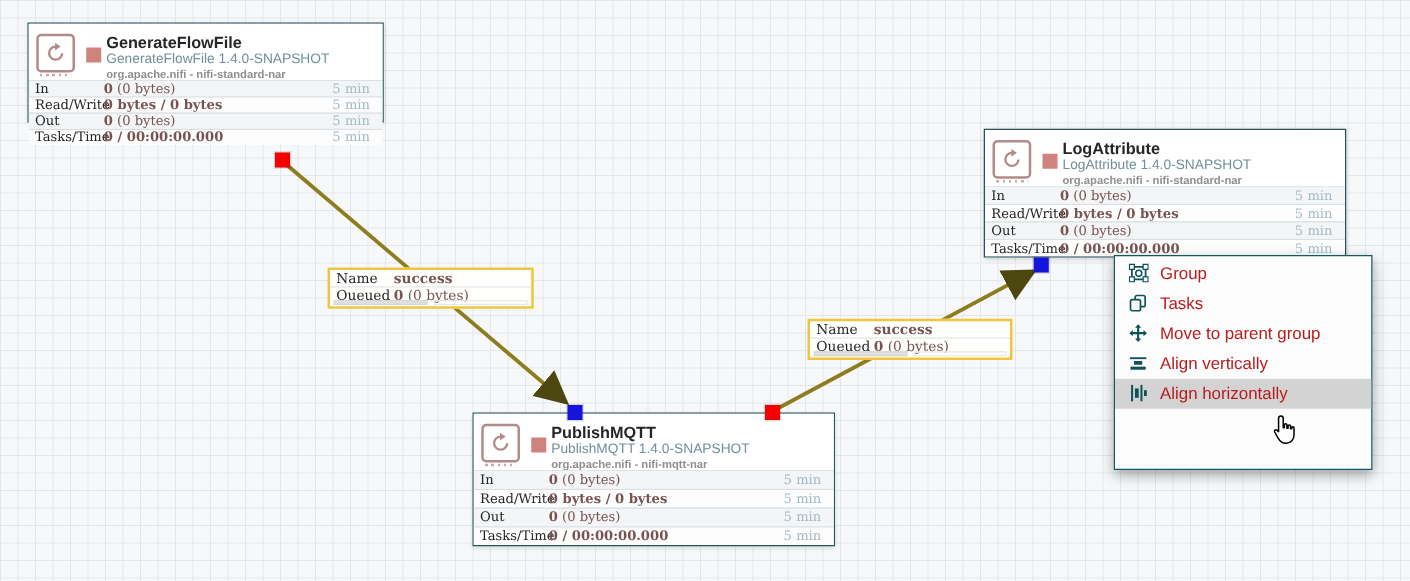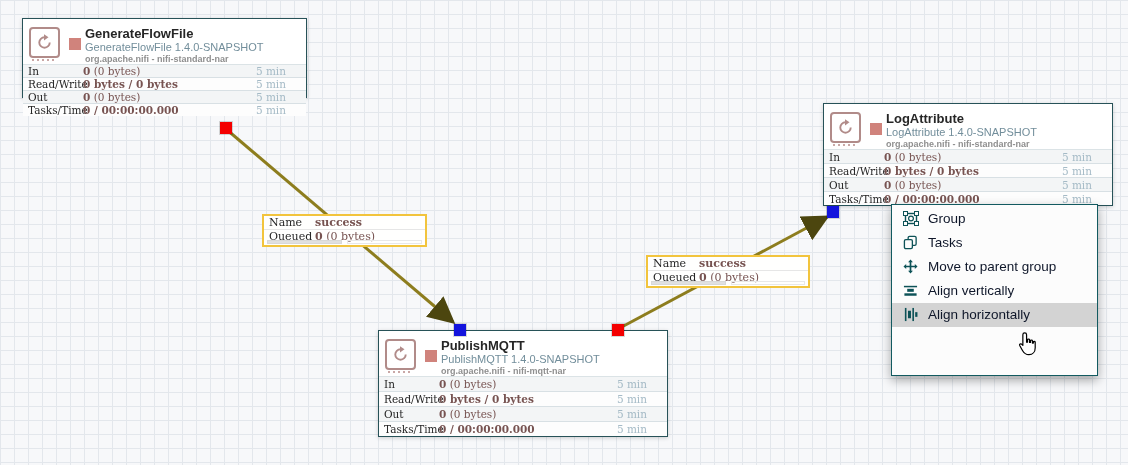--- a/index.html
+++ b/index.html
@@ -40,21 +40,21 @@
   .stats { position:absolute; left:0; right:0; top:45px; bottom:0; display:flex; flex-direction:column; border-top:1px solid #dbe3e6; }
   .srow {
     flex:1; display:flex; align-items:center; white-space:nowrap;
     font-family:"DejaVu Serif", serif; font-size:10.5px; color:#262626; background:#fdfdfd;
   }
   .srow:nth-child(odd) { background:#f3f5f6; }
   .srow + .srow { border-top:1px solid #d8e0e4; }
   .slabel { width:60px; padding-left:5px; }
   .sval   { color:#775351; }
   .sval b { font-weight:bold; }
-  .swin   { margin-left:auto; padding-right:20px; color:#a4bac6; }
+  .swin   { margin-left:auto; padding-right:10px; color:#a4bac6; }
   
   .conn-label {
     position:absolute; z-index:2; background:#fffffe;
     border:2px solid #f2c43d; font-family:"DejaVu Serif", serif; font-size:11px;
   }
   .cl-row { height:14px; line-height:14px; padding-left:5px; white-space:nowrap; }
   .cl-row.first { border-bottom:1px solid #e6e6e6; }
   .cl-key { display:inline-block; width:46px; color:#262626; }
   .cl-val { color:#775351; font-weight:bold; }
   .cl-val .detail { font-weight:normal; }
@@ -63,21 +63,21 @@
   .cl-bars .bar.b1 { background:#e0e0e0; }
   .cl-bars .bar.b2 { border-color:#e8e8e8; }
   
   .context-menu {
     position:absolute; left:891px; top:204px; width:207px; height:172px; z-index:5;
     background:#fcfcfc; border:1px solid #125a60; box-shadow:0 4px 10px rgba(0,0,0,0.35);
     padding-top:1px;
   }
   .menu-item {
     height:24.2px; display:flex; align-items:center; gap:9px; padding:0 10px;
-    font-size:13.5px; color:#0f172a; cursor:default; white-space:nowrap;
+    font-size:13.5px; color:#b91c1c; cursor:default; white-space:nowrap;
   }
   .menu-item.highlighted { background:#d3d3d3; }
   .mi-icon { width:17px; height:17px; color:#0d5257; display:flex; align-items:center; justify-content:center; flex:none; }
   .mi-icon svg { display:block; }
   
   #cursor { position:absolute; left:1016px; top:331px; z-index:6; }
 </style>
 </head>
 <body>
 
@@ -156,21 +156,21 @@
           <span class="swin">5 min</span>
         </div>
       <div class="srow">
           <span class="slabel">Tasks/Time</span>
           <span class="sval"><b>0 / 00:00:00.000</b><span></span></span>
           <span class="swin">5 min</span>
         </div>
     </div>
   </div>
 
-  <div class="processor" style="left:787px; top:103px; width:290px; height:103px;margin-left:36px;">
+  <div class="processor" style="left:787px; top:103px; width:290px; height:103px;">
     <div class="proc-header">
       <div class="proc-icon">
         <svg width="19" height="19" viewBox="0 0 20 20">
             <path d="M15.5 10 A5.5 5.5 0 1 1 10 4.5" fill="none" stroke="currentColor" stroke-width="2"></path>
             <path d="M9.5 1.2 L14.2 4.5 L9.5 7.8 Z" fill="currentColor"></path>
           </svg>
       </div>
       <span class="run-status"></span>
       <div class="proc-titles">
         <div class="proc-name">LogAttribute</div>

